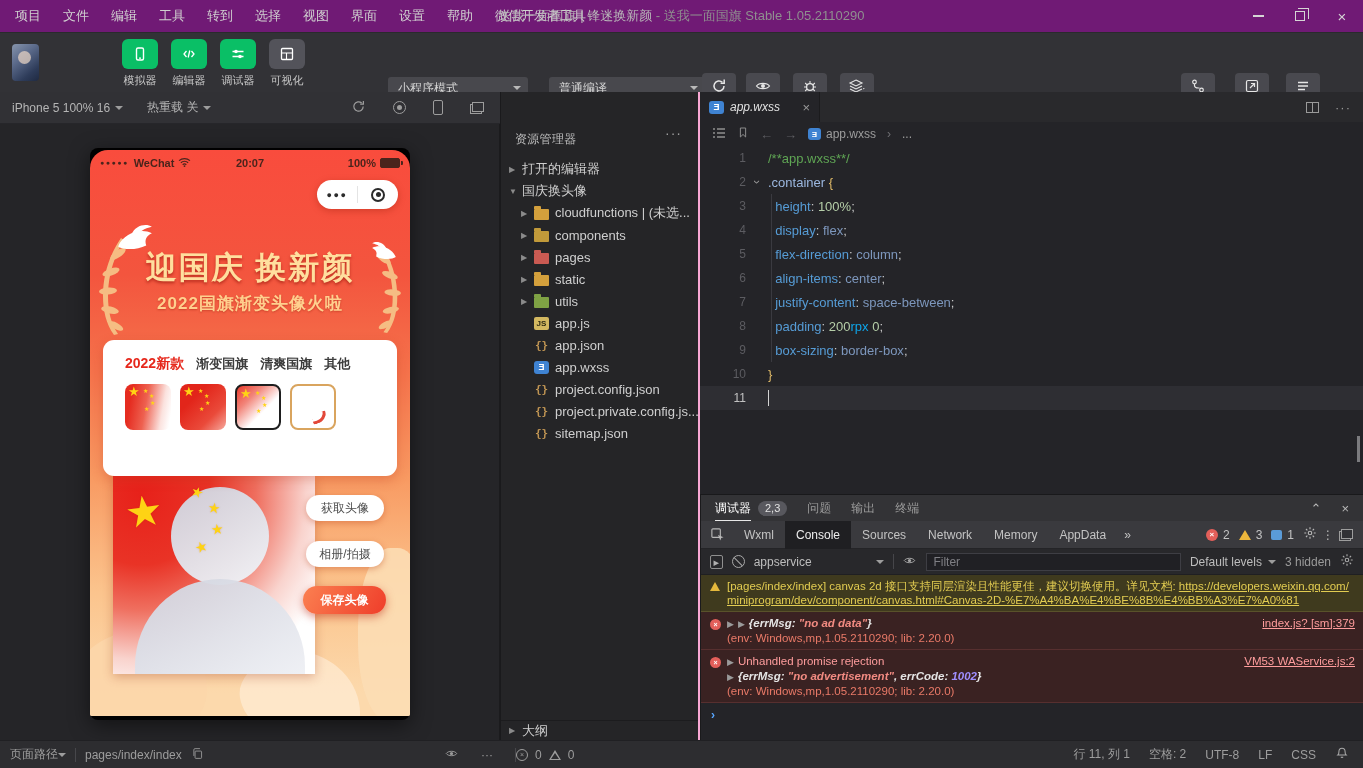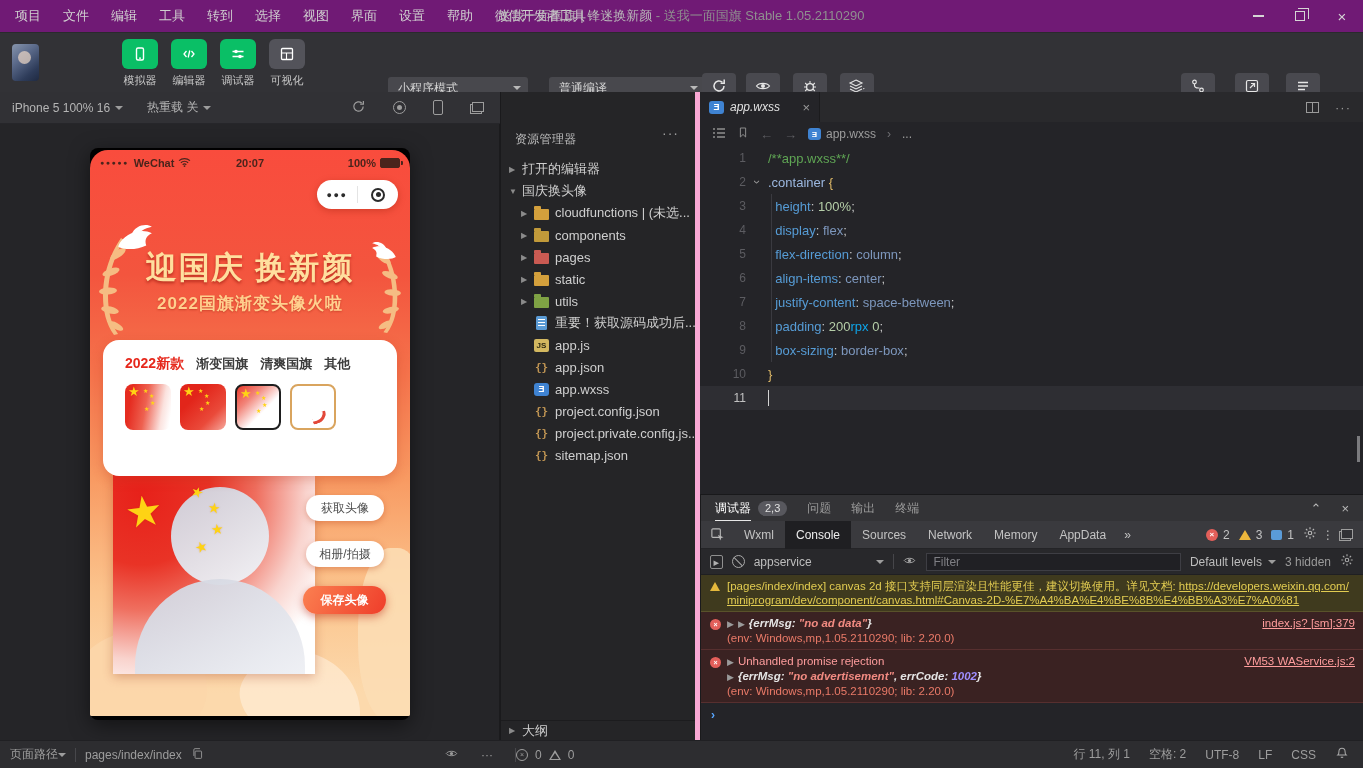--- a/index.html
+++ b/index.html
@@ -64,21 +64,21 @@
 .p-capsule{position:absolute;right:12px;top:30px;width:81px;height:29px;background:#fff;border-radius:15px;display:flex;align-items:center;box-shadow:0 2px 7px rgba(150,30,10,.35);z-index:5}
 .cap-dots{flex:1;text-align:center;color:#2c2c2c;font-size:9px;letter-spacing:1.5px;font-weight:bold}
 .cap-div{width:1px;height:17px;background:#e4e4e4}
 .cap-target{flex:1;display:flex;justify-content:center}
 .cap-target i{display:block;width:14px;height:14px;border:2px solid #2b2b2b;border-radius:50%;position:relative}
 .cap-target i::after{content:"";position:absolute;inset:2.5px;background:#2b2b2b;border-radius:50%}
 .p-dove{position:absolute;z-index:4}
 .p-laurel{position:absolute;z-index:3;opacity:.95}
 .p-title{position:absolute;top:97px;left:0;right:0;text-align:center;font-size:31px;font-weight:bold;letter-spacing:2px;color:#ffdf9e;text-shadow:0 2px 3px rgba(150,22,12,.6);z-index:4;white-space:nowrap}
 .p-subtitle{position:absolute;top:142px;left:0;right:0;text-align:center;font-size:17px;font-weight:bold;letter-spacing:1px;color:#ffd08e;text-shadow:0 1px 2px rgba(160,30,15,.45);z-index:4}
-.p-card{position:absolute;left:13px;top:190px;width:294px;height:136px;background:#fff;border-radius:16px;box-shadow:0 4px 12px rgba(190,50,25,.3);z-index:4}
+.p-card{position:absolute;left:13px;top:190px;width:294px;height:136px;background:#fff;border-radius:11px;box-shadow:0 4px 12px rgba(190,50,25,.3);z-index:4}
 .p-tabs{position:absolute;left:22px;top:15px;display:flex;gap:12px;align-items:baseline;white-space:nowrap}
 .p-tab{color:#3c3c3c;font-size:13px;font-weight:bold}
 .p-tab.first{color:#e6281c;font-size:14px}
 .p-tiles{position:absolute;left:22px;top:44px;display:flex;gap:9px}
 .tile{width:46px;height:46px;border-radius:8px;position:relative;overflow:hidden}
 .tile1{background:linear-gradient(100deg,#e52c20 15%,#ee6150 45%,#fbe2de 78%,#fff 95%)}
 .tile2{background:linear-gradient(135deg,#e2251a 30%,#ea4a3a 70%,#f6a99e 100%)}
 .tile3{background:linear-gradient(135deg,#ea3a2b 0%,#f2857a 30%,#fff 62%);border:2px solid #1e1e1e}
 .tile4{background:#fff;border:2px solid #d9a45e;overflow:visible}
 .bs{position:absolute;left:3px;top:0px;color:#ffd414;font-size:13px;line-height:1.2}
@@ -95,21 +95,21 @@
 .f-bs{left:12px;top:16px;font-size:42px;transform:rotate(-8deg)}
 .f-s1{left:78px;top:10px;font-size:14px;transform:rotate(20deg)}
 .f-s2{left:95px;top:26px;font-size:14px;transform:rotate(8deg)}
 .f-s3{left:98px;top:47px;font-size:14px;transform:rotate(-6deg)}
 .f-s4{left:82px;top:65px;font-size:14px;transform:rotate(-20deg)}
 .p-btnw{position:absolute;left:216px;width:78px;height:26px;background:#fff;border-radius:13px;color:#4c4c4c;font-size:12px;display:flex;align-items:center;justify-content:center;box-shadow:0 2px 6px rgba(190,70,30,.4);z-index:4;white-space:nowrap}
 .bw1{top:345px}.bw2{top:391px}
 .p-btns{position:absolute;left:213px;top:436px;width:83px;height:28px;border-radius:14px;background:linear-gradient(120deg,#fb8051,#ef3d2a);color:#fff;font-weight:bold;font-size:12px;display:flex;align-items:center;justify-content:center;box-shadow:0 3px 8px rgba(190,40,20,.5);z-index:4;white-space:nowrap}
 
 
-.explorer{position:absolute;left:500px;top:92px;width:200px;height:648px;background:#252527;border-left:1px solid #1a1a1c;border-right:5px solid #f9a8d4;font-size:13px;overflow:hidden}
+.explorer{position:absolute;left:500px;top:92px;width:200px;height:648px;background:#252527;border-left:1px solid #1a1a1c;border-right:2px solid #f9a8d4;font-size:13px;overflow:hidden}
 .exp-header{position:absolute;left:14px;top:39px;color:#bcbcbc;font-size:12px;letter-spacing:.3px}
 .exp-more{position:absolute;right:16px;top:33px;color:#9d9d9d;font-size:14px;letter-spacing:1px}
 .tree{position:absolute;left:0;top:66px;right:0}
 .trow{height:22px;display:flex;align-items:center;padding-left:8px;color:#cfcfcf;white-space:nowrap;overflow:hidden}
 .trow .arr{width:13px;color:#8b8b8b;font-size:8px;text-align:left;flex:none}
 .trow.lvl1{padding-left:20px}
 .trow.file{padding-left:33px}
 .fi{flex:none;position:relative;margin:0 6px 0 0}
 .fi-folder{width:15px;height:11px;border-radius:1px;margin-top:2px}
 .fi-folder::before{content:"";position:absolute;left:0;top:-3px;width:7px;height:3px;background:inherit;border-radius:1px 1px 0 0}
@@ -521,24 +521,20 @@
           <span class="arr">▶</span>
           <span class="fi fi-folder fc-y"></span>
           <span>static</span>
         </div>
       <div class="trow lvl1">
           <span class="arr">▶</span>
           <span class="fi fi-folder fc-g"></span>
           <span>utils</span>
         </div>
       <div class="trow file">
-          <span class="fi fi-doc"></span>
-          <span>重要！获取源码成功后...</span>
-        </div>
-      <div class="trow file">
           <span class="fi fi-js"></span>
           <span>app.js</span>
         </div>
       <div class="trow file">
           <span class="fi fi-json"></span>
           <span>app.json</span>
         </div>
       <div class="trow file">
           <span class="fi fi-wxss"></span>
           <span>app.wxss</span>

